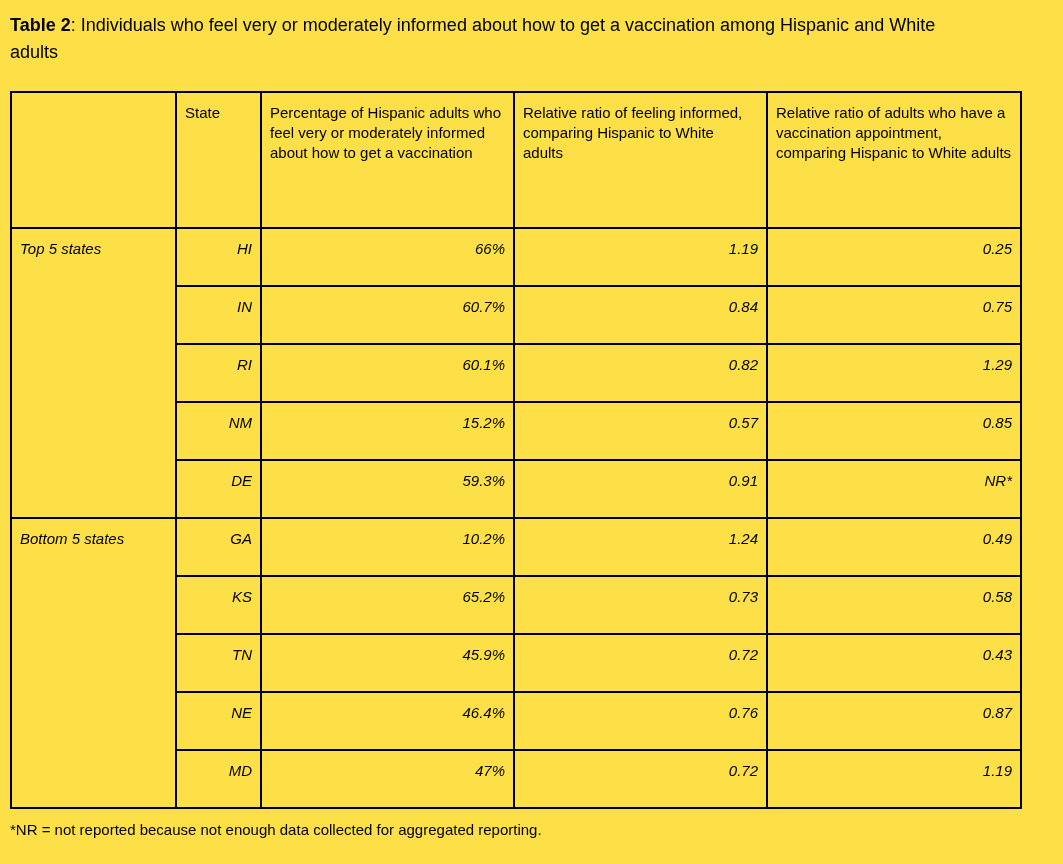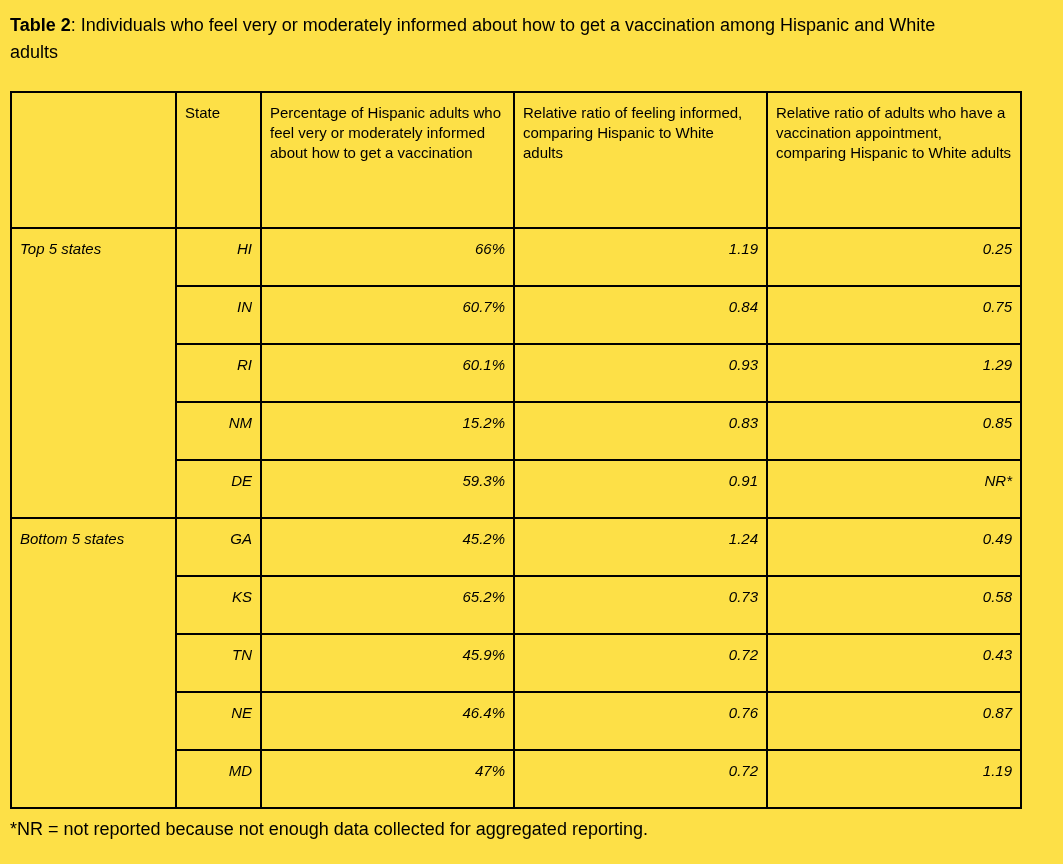--- a/index.html
+++ b/index.html
@@ -40,21 +40,21 @@
   }
   tr.header-row td { height: 114px; }
   tr.data-row td { height: 36px; font-style: italic; }
 
   td.corner-cell { }
   td.group-cell { text-align: left; }
   td.state-header-cell { text-align: left; }
   td.state-cell, td.value-cell { text-align: right; }
 
   .footnote {
-    font-size: 18px;
+    font-size: 15px;
     line-height: 27px;
     margin: 7px 0 0 0;
   }
 </style>
 </head>
 <body>
 
 <div class="page">
 
   <p class="title"><span class="title-bold">Table 2</span><span>: Individuals who feel very or moderately informed about how to get a vaccination among Hispanic and White adults</span></p>
@@ -85,40 +85,40 @@
       </tr>
       <tr class="data-row">
         <td class="state-cell">IN</td>
         <td class="value-cell">60.7%</td>
         <td class="value-cell">0.84</td>
         <td class="value-cell">0.75</td>
       </tr>
       <tr class="data-row">
         <td class="state-cell">RI</td>
         <td class="value-cell">60.1%</td>
-        <td class="value-cell">0.93</td>
+        <td class="value-cell">0.82</td>
         <td class="value-cell">1.29</td>
       </tr>
       <tr class="data-row">
         <td class="state-cell">NM</td>
         <td class="value-cell">15.2%</td>
-        <td class="value-cell">0.83</td>
+        <td class="value-cell">0.57</td>
         <td class="value-cell">0.85</td>
       </tr>
       <tr class="data-row">
         <td class="state-cell">DE</td>
         <td class="value-cell">59.3%</td>
         <td class="value-cell">0.91</td>
         <td class="value-cell">NR*</td>
       </tr>
 
       <tr class="data-row">
         <td class="group-cell" rowspan="5">Bottom 5 states</td>
         <td class="state-cell">GA</td>
-        <td class="value-cell">45.2%</td>
+        <td class="value-cell">10.2%</td>
         <td class="value-cell">1.24</td>
         <td class="value-cell">0.49</td>
       </tr>
       <tr class="data-row">
         <td class="state-cell">KS</td>
         <td class="value-cell">65.2%</td>
         <td class="value-cell">0.73</td>
         <td class="value-cell">0.58</td>
       </tr>
       <tr class="data-row">

